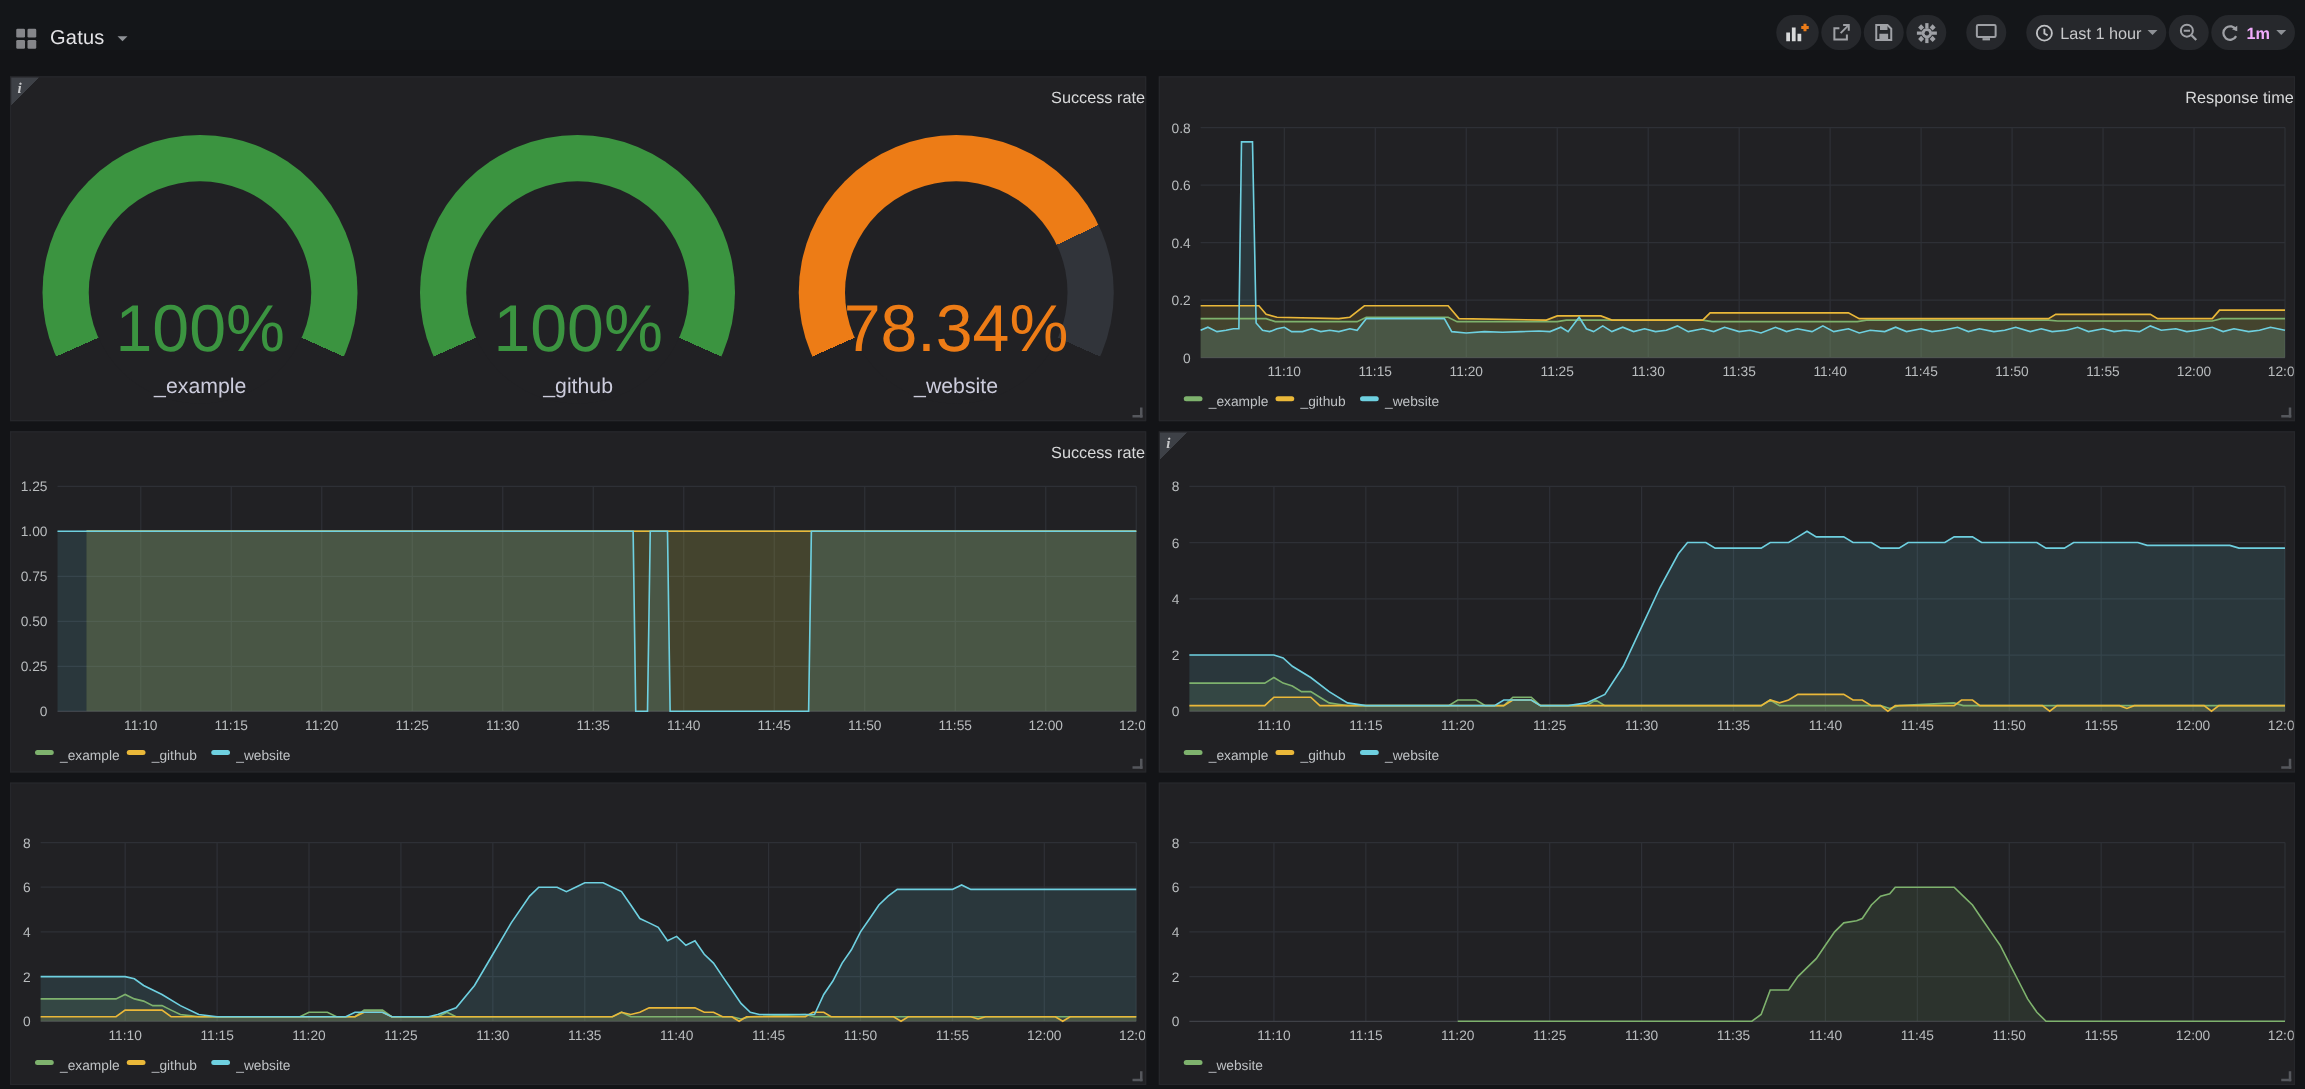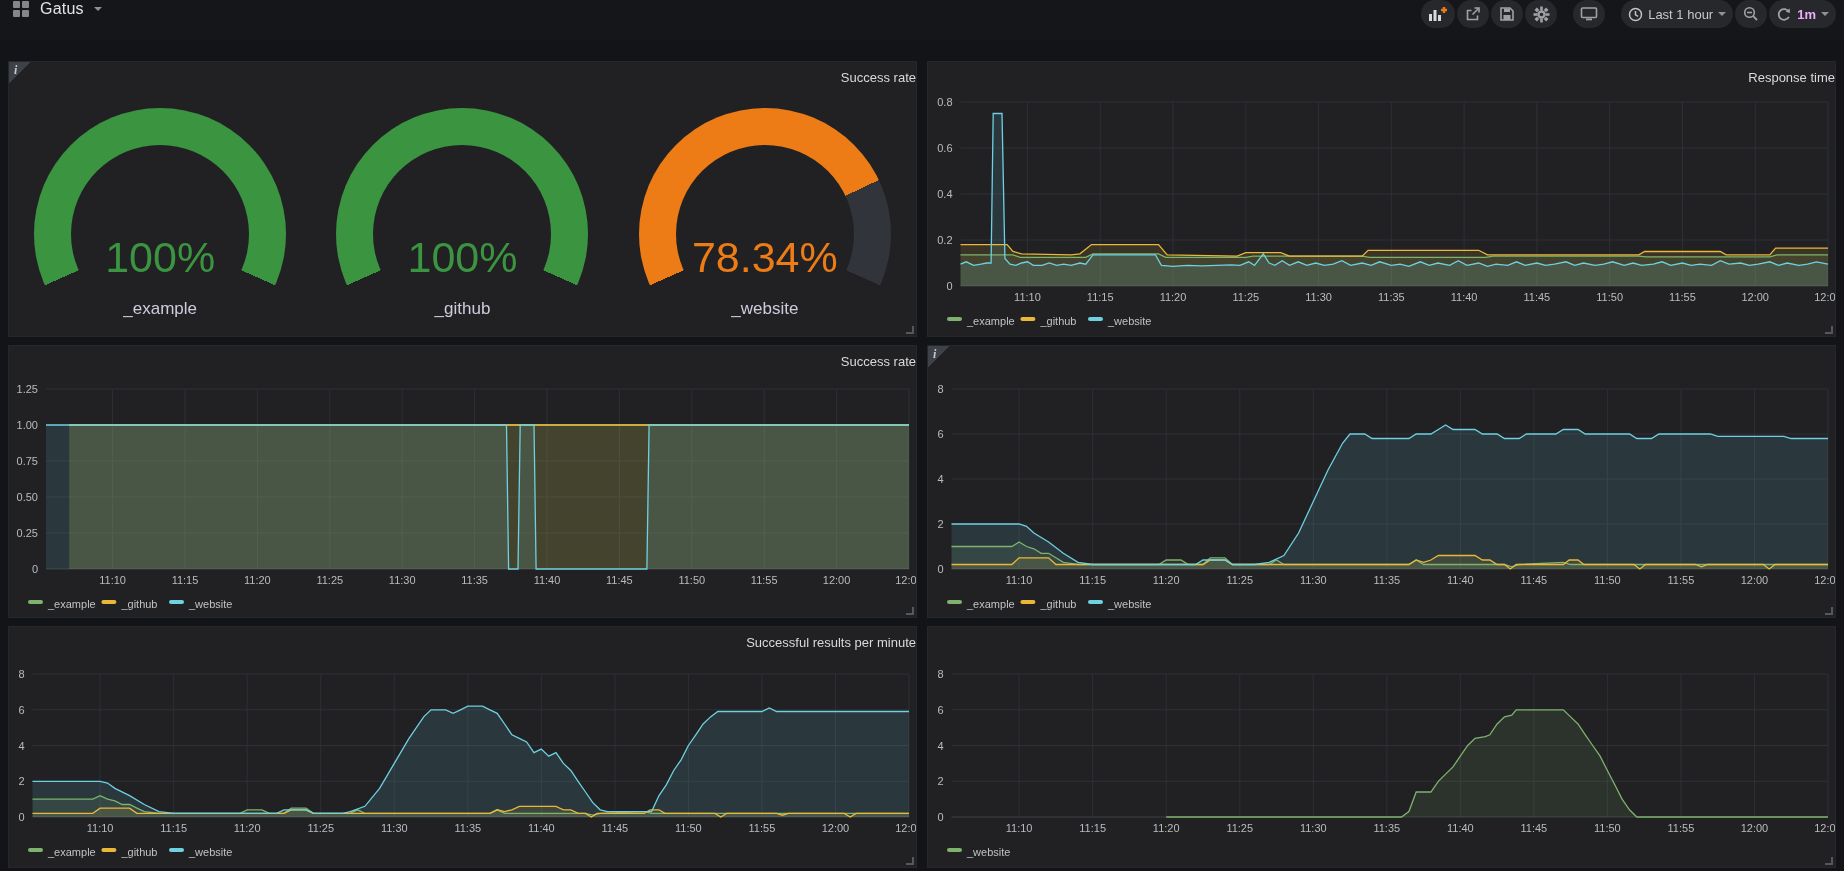--- a/index.html
+++ b/index.html
@@ -1,37 +1,37 @@
 <!DOCTYPE html>
 <html><head>
 <meta charset="utf-8">
 <style>
   * { margin:0; padding:0; box-sizing:border-box; }
   html,body { width:1844px; height:871px; overflow:hidden; background:#131417; font-family:"Liberation Sans",sans-serif; }
-  .navbar { position:absolute; top:0; left:0; right:0; height:40px; background:#141619; display:flex; align-items:flex-start; justify-content:space-between; padding:0 8px 0 12px; }
+  .navbar { position:absolute; top:0; left:0; right:0; height:40px; background:#141619; display:flex; align-items:flex-end; justify-content:space-between; padding:0 8px 0 12px; }
   .nav-left { display:flex; align-items:center; gap:10px; }
   .dash-title { color:#e3e3e6; font-size:16px; font-weight:500; letter-spacing:.2px; }
   .caret { width:0; height:0; border-left:4px solid transparent; border-right:4px solid transparent; border-top:4px solid #8e9196; display:inline-block; }
   .nav-right { display:flex; align-items:center; gap:2px; }
   .nav-btn { height:28px; min-width:32px; background:#26282c; border-radius:14px; display:flex; align-items:center; justify-content:center; gap:5px; padding:0 7px; color:#9fa1a6; font-size:13px; }
   .nav-btn.text { color:#c7c8ca; }
   .nav-gap { width:12px; }
   .orange-txt { color:#f0abfc; font-weight:700; font-size:13px; }
   .main { position:absolute; top:40px; left:0; right:0; padding:21px 8px 0 8px; display:grid; grid-template-columns:1fr 1fr; grid-template-rows:276px 273px 242px; column-gap:10px; row-gap:8px; }
   .panel { position:relative; background:#212124; border:1px solid #26272b; }
   .panel-title { position:absolute; top:0; left:0; right:0; height:27px; text-align:right; color:#d8d9da; font-size:13px; font-weight:500; padding-top:8px; z-index:3; }
   .info-corner { position:absolute; top:0; left:0; width:22px; height:22px; background:linear-gradient(135deg,#3e4147 50%,rgba(0,0,0,0) 50%); z-index:4; }
   .info-corner span { position:absolute; top:1px; left:5px; color:#c8c9cb; font-family:"Liberation Serif",serif; font-style:italic; font-size:12px; font-weight:700; }
   .resize-corner { position:absolute; right:2px; bottom:2px; width:8px; height:8px; border-right:2px solid #55575c; border-bottom:2px solid #55575c; z-index:4; }
   .chart-svg { position:absolute; inset:0; width:100%; height:100%; }
   .gauge-row { position:absolute; top:27px; left:0; right:0; bottom:0; display:flex; }
   .gauge-cell { position:relative; flex:1; }
   .gauge-ring { position:absolute; left:50%; margin-left:-126px; top:19px; width:252px; height:252px; border-radius:50%; }
   .gauge-inner { position:absolute; left:50%; top:56px; margin-left:-89px; width:178px; height:178px; border-radius:50%; background:#212124; }
-  .gauge-value { position:absolute; left:0; right:0; top:144px; text-align:center; font-size:43px; font-weight:500; }
+  .gauge-value { position:absolute; left:0; right:0; top:144px; text-align:center; font-size:53px; font-weight:500; }
   .gauge-label { position:absolute; left:0; right:0; top:210px; text-align:center; font-size:17px; color:#ccccdc; }
 </style>
 </head>
 <body>
 
 <nav class="navbar">
   <div class="nav-left">
     <svg width="18" height="18" viewBox="0 0 18 18">
       <rect x="1" y="1" width="7" height="7" rx="1" fill="#85868a"></rect>
       <rect x="10" y="1" width="7" height="7" rx="1" fill="#85868a"></rect>
@@ -318,21 +318,20 @@
         </g>
         <g>
           <rect x="160" y="254" width="15" height="4" rx="2" fill="#6ED0E0"></rect>
           <text x="180" y="262" fill="#bfc2c5" font-size="11">_website</text>
         </g>
       </svg>
     <div class="resize-corner"></div>
   </section>
 
   <section class="panel">
-    <div class="panel-title">Successful results per minute</div>
     <svg class="chart-svg" viewBox="0 0 907 240">
         <line x1="91.14932885906039" x2="91.14932885906039" y1="47" y2="190" stroke="#2e3036" stroke-width="1"></line>
         <text x="91.14932885906039" y="205" fill="#b9bcbe" font-size="11" text-anchor="middle">11:10</text>
         <line x1="164.68120805369128" x2="164.68120805369128" y1="47" y2="190" stroke="#2e3036" stroke-width="1"></line>
         <text x="164.68120805369128" y="205" fill="#b9bcbe" font-size="11" text-anchor="middle">11:15</text>
         <line x1="238.21308724832213" x2="238.21308724832213" y1="47" y2="190" stroke="#2e3036" stroke-width="1"></line>
         <text x="238.21308724832213" y="205" fill="#b9bcbe" font-size="11" text-anchor="middle">11:20</text>
         <line x1="311.74496644295306" x2="311.74496644295306" y1="47" y2="190" stroke="#2e3036" stroke-width="1"></line>
         <text x="311.74496644295306" y="205" fill="#b9bcbe" font-size="11" text-anchor="middle">11:25</text>
         <line x1="385.2768456375839" x2="385.2768456375839" y1="47" y2="190" stroke="#2e3036" stroke-width="1"></line>

